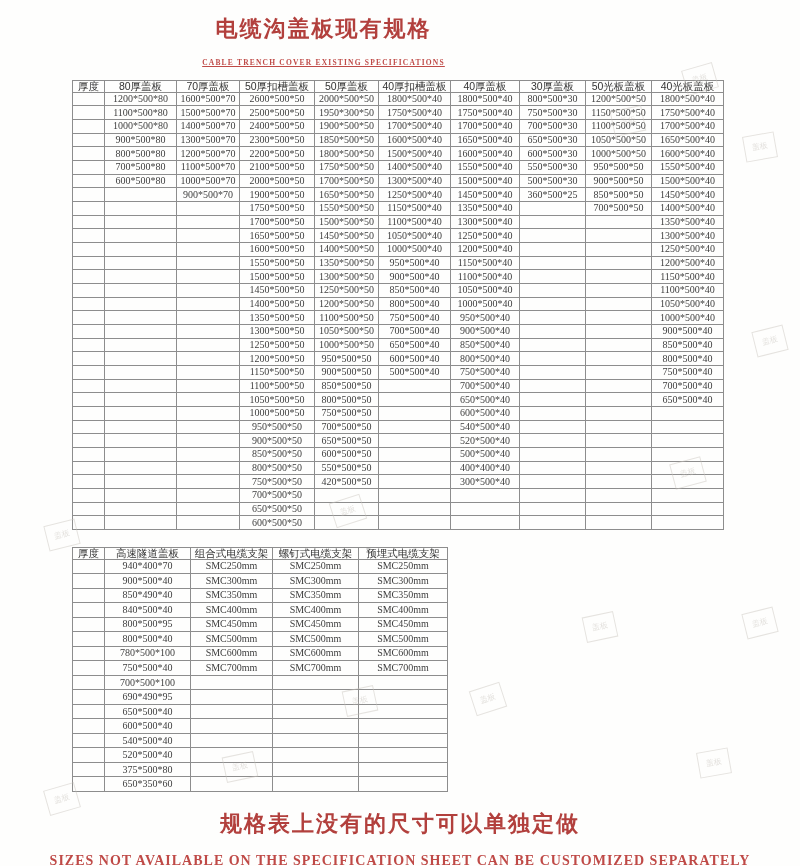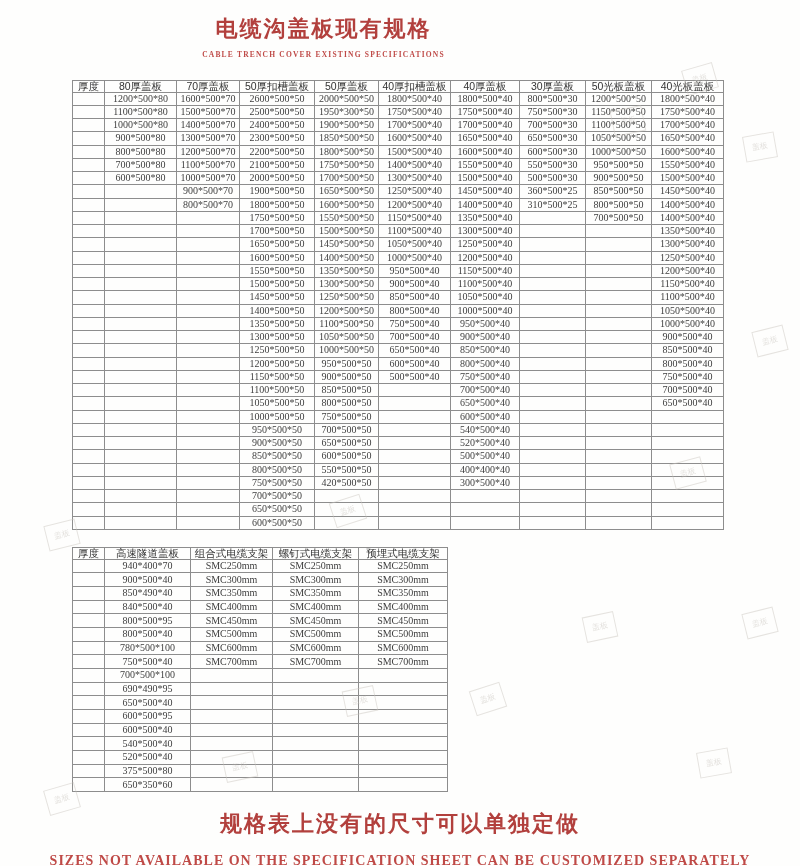--- a/index.html
+++ b/index.html
@@ -8,21 +8,22 @@
     background:#fefefd;
     font-family:"Liberation Serif","DejaVu Serif",serif;
   }
   .page-header{position:absolute;top:14px;left:0;width:647px;text-align:center;}
   .title-cn{
     color:#b2403d;font-size:22px;font-weight:bold;letter-spacing:2px;
     line-height:30px;margin:0;
   }
   .title-en{
     color:#bf4a47;font-size:7.5px;font-weight:bold;letter-spacing:1.2px;
-    margin-top:6px;
+    margin-top:14px;
+    text-decoration:underline;
   }
   table.spec-table{
     position:absolute;border-collapse:collapse;table-layout:fixed;
     background:transparent;
   }
   table.spec-table th,table.spec-table td{
     border:1px solid #8d8d8d;
     color:#3e3e3e;
     font-size:10px;
     text-align:center;vertical-align:middle;
@@ -179,32 +180,20 @@
         <td>1650*500*50</td>
         <td>1250*500*40</td>
         <td>1450*500*40</td>
         <td>360*500*25</td>
         <td>850*500*50</td>
         <td>1450*500*40</td>
       </tr>
       <tr>
         <td></td>
         <td></td>
-        <td>800*500*70</td>
-        <td>1800*500*50</td>
-        <td>1600*500*50</td>
-        <td>1200*500*40</td>
-        <td>1400*500*40</td>
-        <td>310*500*25</td>
-        <td>800*500*50</td>
-        <td>1400*500*40</td>
-      </tr>
-      <tr>
-        <td></td>
-        <td></td>
         <td></td>
         <td>1750*500*50</td>
         <td>1550*500*50</td>
         <td>1150*500*40</td>
         <td>1350*500*40</td>
         <td></td>
         <td>700*500*50</td>
         <td>1400*500*40</td>
       </tr>
       <tr>
@@ -570,27 +559,20 @@
       <tr>
         <td></td>
         <td>690*490*95</td>
         <td></td>
         <td></td>
         <td></td>
       </tr>
       <tr>
         <td></td>
         <td>650*500*40</td>
-        <td></td>
-        <td></td>
-        <td></td>
-      </tr>
-      <tr>
-        <td></td>
-        <td>600*500*95</td>
         <td></td>
         <td></td>
         <td></td>
       </tr>
       <tr>
         <td></td>
         <td>600*500*40</td>
         <td></td>
         <td></td>
         <td></td>

